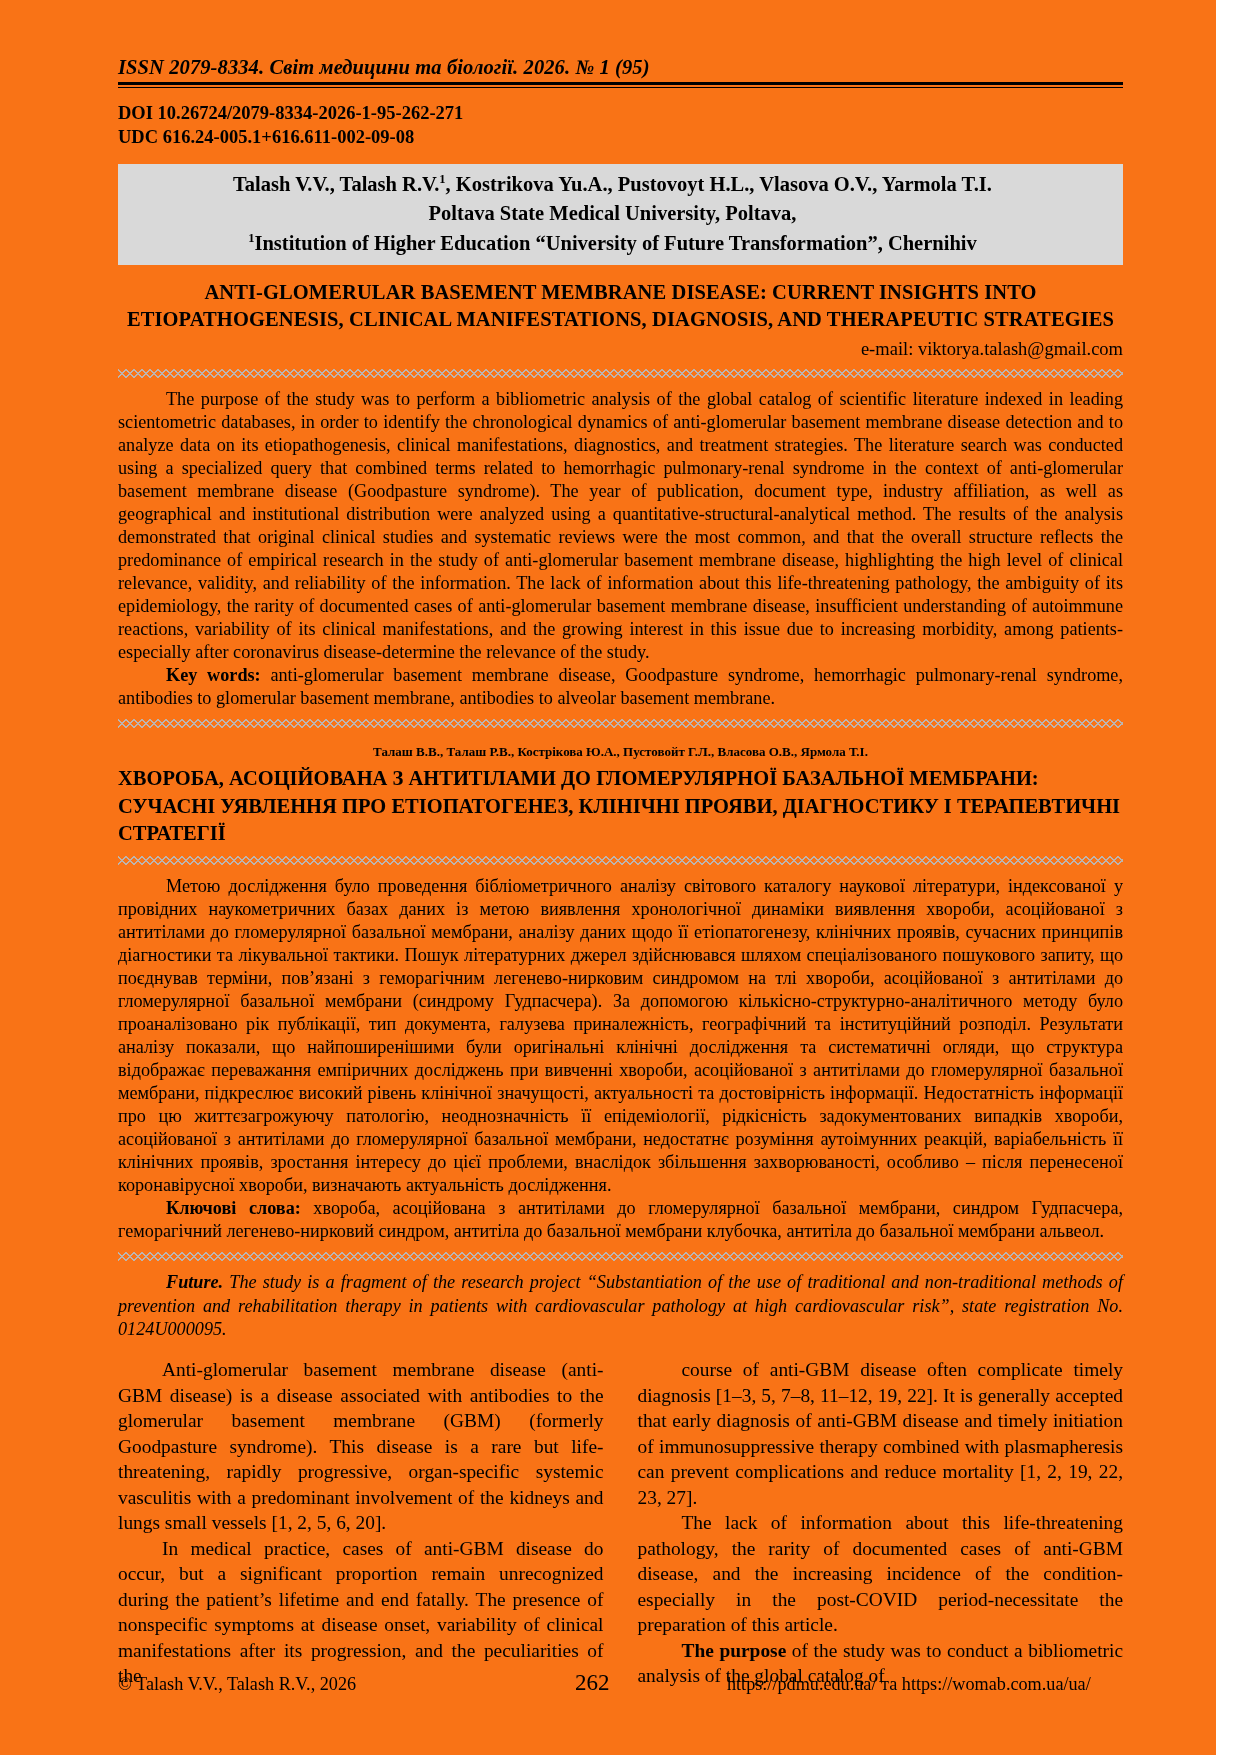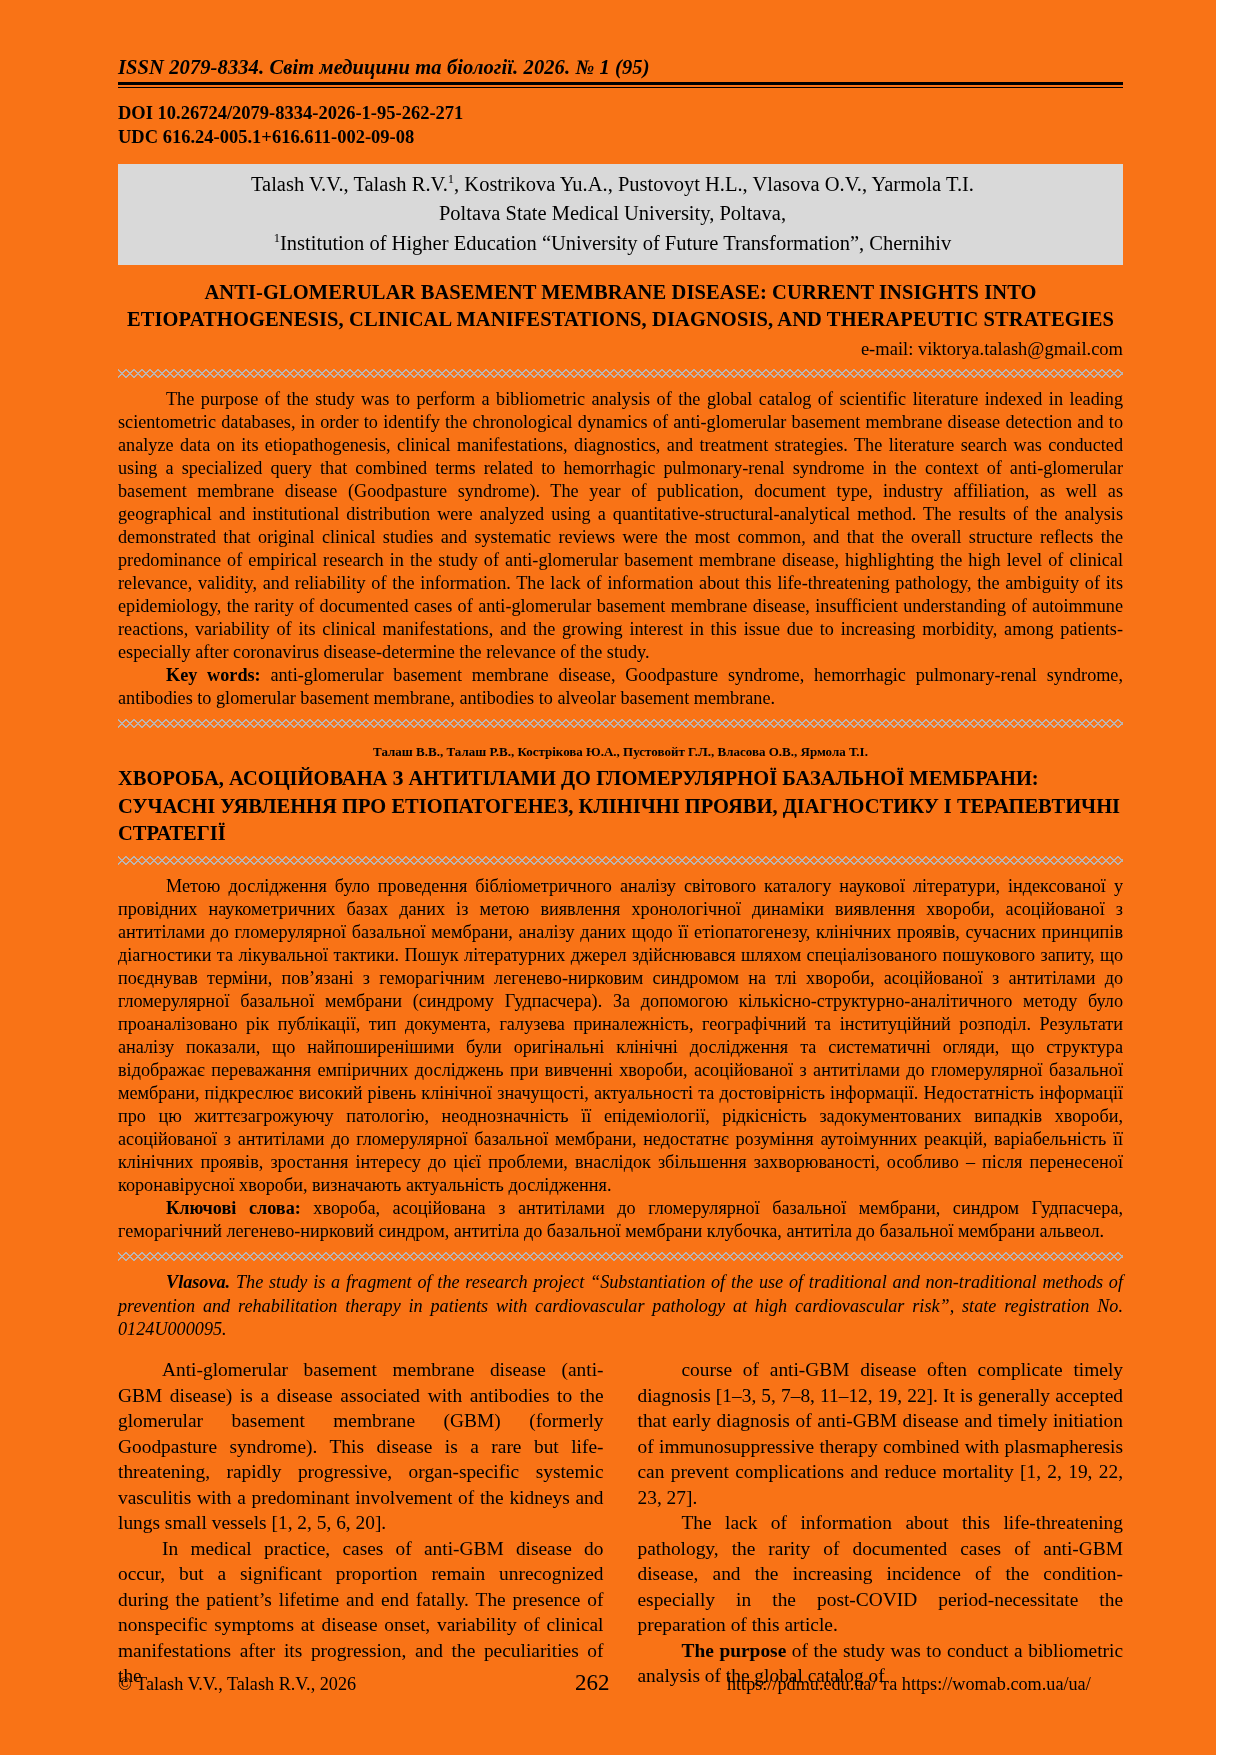--- a/index.html
+++ b/index.html
@@ -48,21 +48,21 @@
     font-weight: bold;
     font-size: 18.5px;
     line-height: 1.28;
     margin-bottom: 15px;
   }
 
   
   .author-band {
     background: #d9d9d9;
     text-align: center;
-    font-weight: normal;
+    font-weight: bold;
     font-size: 20.5px;
     line-height: 1.42;
     padding: 6px 24px 7px 8px;
   }
   .author-band sup {
     font-size: 12.5px;
     vertical-align: super;
     line-height: 0;
   }
 
@@ -198,21 +198,21 @@
     <div class="ua-authors">Талаш В.В., Талаш Р.В., Кострікова Ю.А., Пустовойт Г.Л., Власова О.В., Ярмола Т.І.</div>
     <div class="ua-title">ХВОРОБА, АСОЦІЙОВАНА З АНТИТІЛАМИ ДО ГЛОМЕРУЛЯРНОЇ БАЗАЛЬНОЇ МЕМБРАНИ: СУЧАСНІ УЯВЛЕННЯ ПРО ЕТІОПАТОГЕНЕЗ, КЛІНІЧНІ ПРОЯВИ, ДІАГНОСТИКУ І ТЕРАПЕВТИЧНІ СТРАТЕГІЇ</div>
 
     <div class="wave"></div>
 
     <div class="abs">Метою дослідження було проведення бібліометричного аналізу світового каталогу наукової літератури, індексованої у провідних наукометричних базах даних із метою виявлення хронологічної динаміки виявлення хвороби, асоційованої з антитілами до гломерулярної базальної мембрани, аналізу даних щодо її етіопатогенезу, клінічних проявів, сучасних принципів діагностики та лікувальної тактики. Пошук літературних джерел здійснювався шляхом спеціалізованого пошукового запиту, що поєднував терміни, пов’язані з геморагічним легенево-нирковим синдромом на тлі хвороби, асоційованої з антитілами до гломерулярної базальної мембрани (синдрому Гудпасчера). За допомогою кількісно-структурно-аналітичного методу було проаналізовано рік публікації, тип документа, галузева приналежність, географічний та інституційний розподіл. Результати аналізу показали, що найпоширенішими були оригінальні клінічні дослідження та систематичні огляди, що структура відображає переважання емпіричних досліджень при вивченні хвороби, асоційованої з антитілами до гломерулярної базальної мембрани, підкреслює високий рівень клінічної значущості, актуальності та достовірність інформації. Недостатність інформації про цю життєзагрожуючу патологію, неоднозначність її епідеміології, рідкісність задокументованих випадків хвороби, асоційованої з антитілами до гломерулярної базальної мембрани, недостатнє розуміння аутоімунних реакцій, варіабельність її клінічних проявів, зростання інтересу до цієї проблеми, внаслідок збільшення захворюваності, особливо – після перенесеної коронавірусної хвороби, визначають актуальність дослідження.</div>
     <div class="abs kw"><b>Ключові слова:</b> <span>хвороба, асоційована з антитілами до гломерулярної базальної мембрани, синдром Гудпасчера, геморагічний легенево-нирковий синдром, антитіла до базальної мембрани клубочка, антитіла до базальної мембрани альвеол.</span></div>
 
     <div class="wave"></div>
 
-    <div class="funding"><b>Vlasova.</b> <span>The study is a fragment of the research project “Substantiation of the use of traditional and non-traditional methods of prevention and rehabilitation therapy in patients with cardiovascular pathology at high cardiovascular risk”, state registration No. 0124U000095.</span></div>
+    <div class="funding"><b>Future.</b> <span>The study is a fragment of the research project “Substantiation of the use of traditional and non-traditional methods of prevention and rehabilitation therapy in patients with cardiovascular pathology at high cardiovascular risk”, state registration No. 0124U000095.</span></div>
 
     <div class="cols">
       <div class="col">
         <p>Anti-glomerular basement membrane disease (anti-GBM disease) is a disease associated with antibodies to the glomerular basement membrane (GBM) (formerly Goodpasture syndrome). This disease is a rare but life-threatening, rapidly progressive, organ-specific systemic vasculitis with a predominant involvement of the kidneys and lungs small vessels [1, 2, 5, 6, 20].</p>
         <p>In medical practice, cases of anti-GBM disease do occur, but a significant proportion remain unrecognized during the patient’s lifetime and end fatally. The presence of nonspecific symptoms at disease onset, variability of clinical manifestations after its progression, and the peculiarities of the</p>
       </div>
       <div class="col">
         <p>course of anti-GBM disease often complicate timely diagnosis [1–3, 5, 7–8, 11–12, 19, 22]. It is generally accepted that early diagnosis of anti-GBM disease and timely initiation of immunosuppressive therapy combined with plasmapheresis can prevent complications and reduce mortality [1, 2, 19, 22, 23, 27].</p>
         <p>The lack of information about this life-threatening pathology, the rarity of documented cases of anti-GBM disease, and the increasing incidence of the condition-especially in the post-COVID period-necessitate the preparation of this article.</p>
         <p class="noind"><b>The purpose</b><span id="purpose-rest"> of the study was to conduct a bibliometric analysis of the global catalog of</span></p>

